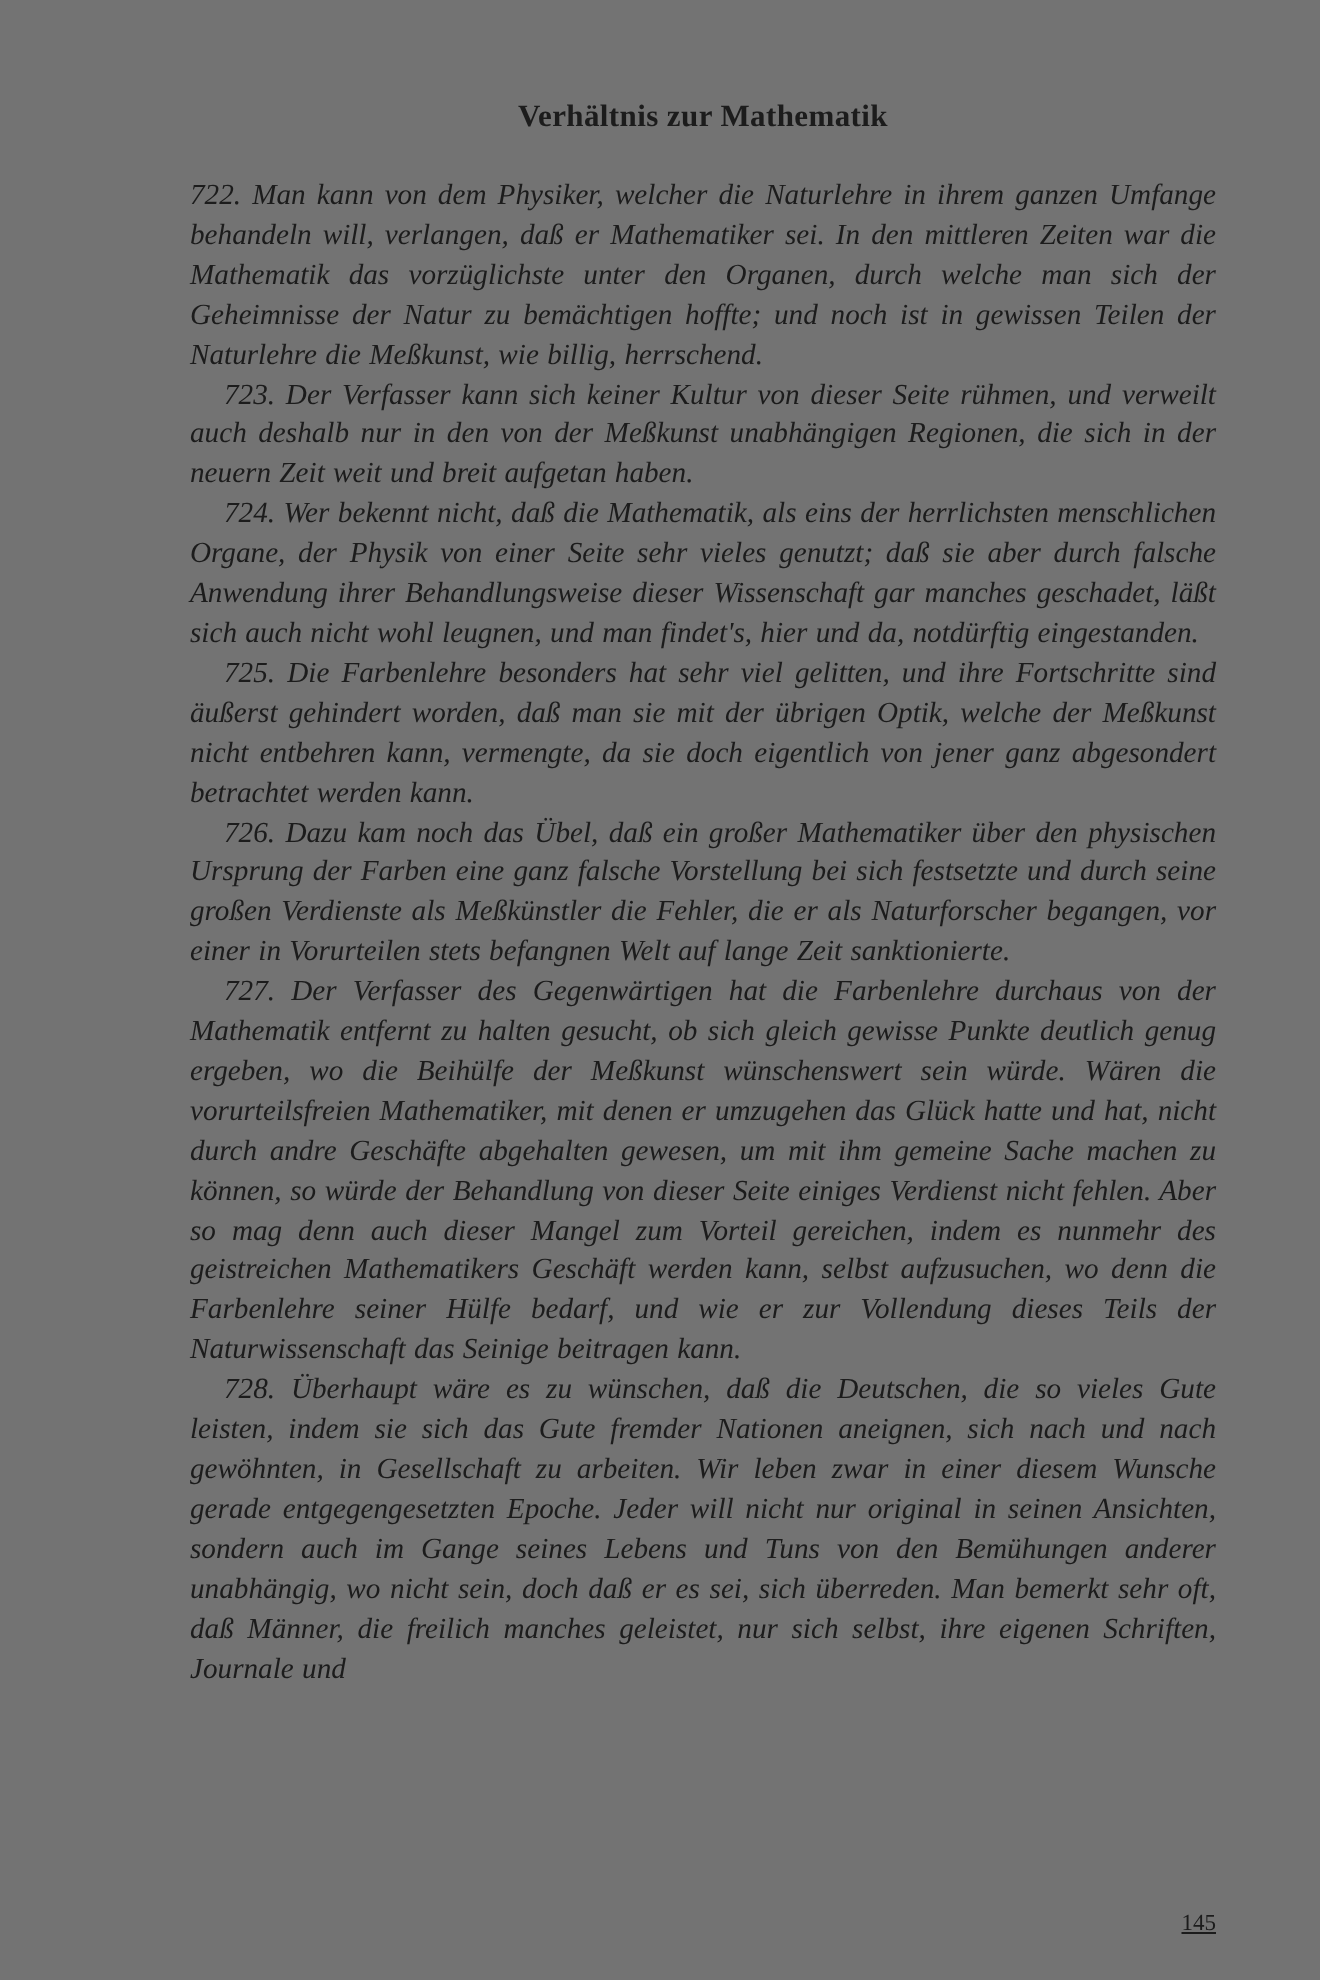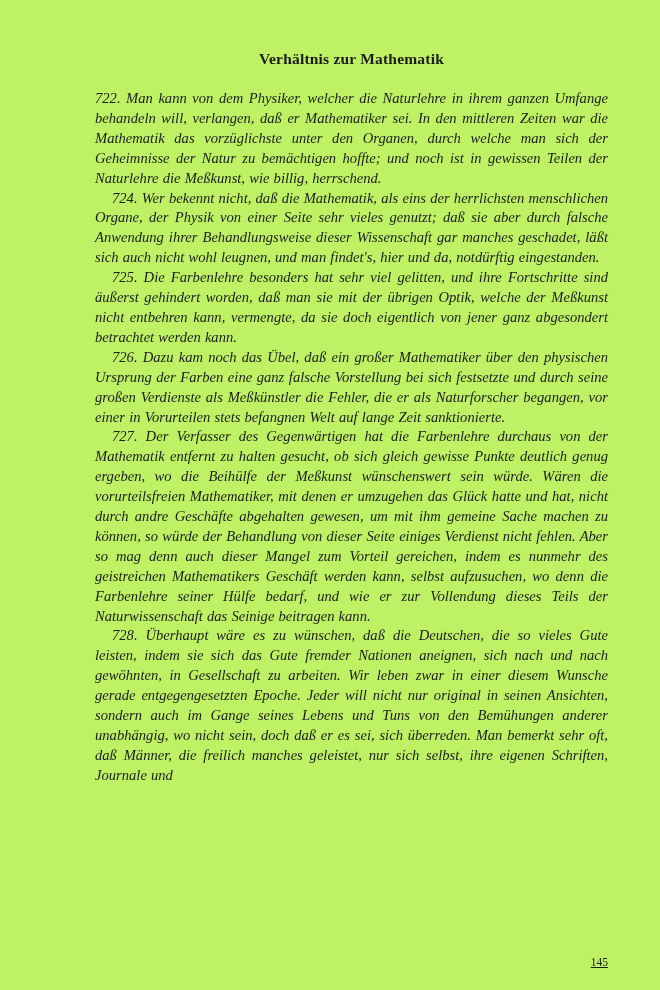--- a/index.html
+++ b/index.html
@@ -12,21 +12,21 @@
     height: 990px;
     font-family: "Liberation Serif", "DejaVu Serif", serif;
     color: #1c1c1c;
   }
   .page {
     position: relative;
     box-sizing: border-box;
     width: 660px;
     height: 990px;
     padding: 50px 52px 30px 95px;
-    background: #bef264;
+    background: #737373;
     overflow: hidden;
   }
   .chapter-title {
     margin: 0 0 21px 0;
     text-align: center;
     font-size: 15.5px;
     font-weight: bold;
     letter-spacing: 0.2px;
   }
   .body-text p {
@@ -51,20 +51,21 @@
 </style>
 </head>
 <body>
 
 <div class="page">
 
   <h1 class="chapter-title">Verhältnis zur Mathematik</h1>
 
   <div class="body-text">
     <p>722. Man kann von dem Physiker, welcher die Naturlehre in ihrem ganzen Umfange behandeln will, verlangen, daß er Mathematiker sei. In den mittleren Zeiten war die Mathematik das vorzüglichste unter den Organen, durch welche man sich der Geheimnisse der Natur zu bemächtigen hoffte; und noch ist in gewissen Teilen der Naturlehre die Meßkunst, wie billig, herrschend.</p>
+    <p class="indent">723. Der Verfasser kann sich keiner Kultur von dieser Seite rühmen, und verweilt auch deshalb nur in den von der Meßkunst unabhängigen Regionen, die sich in der neuern Zeit weit und breit aufgetan haben.</p>
     <p class="indent">724. Wer bekennt nicht, daß die Mathematik, als eins der herrlichsten menschlichen Organe, der Physik von einer Seite sehr vieles genutzt; daß sie aber durch falsche Anwendung ihrer Behandlungsweise dieser Wissenschaft gar manches geschadet, läßt sich auch nicht wohl leugnen, und man findet's, hier und da, notdürftig eingestanden.</p>
     <p class="indent">725. Die Farbenlehre besonders hat sehr viel gelitten, und ihre Fortschritte sind äußerst gehindert worden, daß man sie mit der übrigen Optik, welche der Meßkunst nicht entbehren kann, vermengte, da sie doch eigentlich von jener ganz abgesondert betrachtet werden kann.</p>
     <p class="indent">726. Dazu kam noch das Übel, daß ein großer Mathematiker über den physischen Ursprung der Farben eine ganz falsche Vorstellung bei sich festsetzte und durch seine großen Verdienste als Meßkünstler die Fehler, die er als Naturforscher begangen, vor einer in Vorurteilen stets befangnen Welt auf lange Zeit sanktionierte.</p>
     <p class="indent">727. Der Verfasser des Gegenwärtigen hat die Farbenlehre durchaus von der Mathematik entfernt zu halten gesucht, ob sich gleich gewisse Punkte deutlich genug ergeben, wo die Beihülfe der Meßkunst wünschenswert sein würde. Wären die vorurteilsfreien Mathematiker, mit denen er umzugehen das Glück hatte und hat, nicht durch andre Geschäfte abgehalten gewesen, um mit ihm gemeine Sache machen zu können, so würde der Behandlung von dieser Seite einiges Verdienst nicht fehlen. Aber so mag denn auch dieser Mangel zum Vorteil gereichen, indem es nunmehr des geistreichen Mathematikers Geschäft werden kann, selbst aufzusuchen, wo denn die Farbenlehre seiner Hülfe bedarf, und wie er zur Vollendung dieses Teils der Naturwissenschaft das Seinige beitragen kann.</p>
     <p class="indent">728. Überhaupt wäre es zu wünschen, daß die Deutschen, die so vieles Gute leisten, indem sie sich das Gute fremder Nationen aneignen, sich nach und nach gewöhnten, in Gesellschaft zu arbeiten. Wir leben zwar in einer diesem Wunsche gerade entgegengesetzten Epoche. Jeder will nicht nur original in seinen Ansichten, sondern auch im Gange seines Lebens und Tuns von den Bemühungen anderer unabhängig, wo nicht sein, doch daß er es sei, sich überreden. Man bemerkt sehr oft, daß Männer, die freilich manches geleistet, nur sich selbst, ihre eigenen Schriften, Journale und</p>
     <p class="indent"></p>
   </div>
 
   <div class="page-number">145</div>
 

